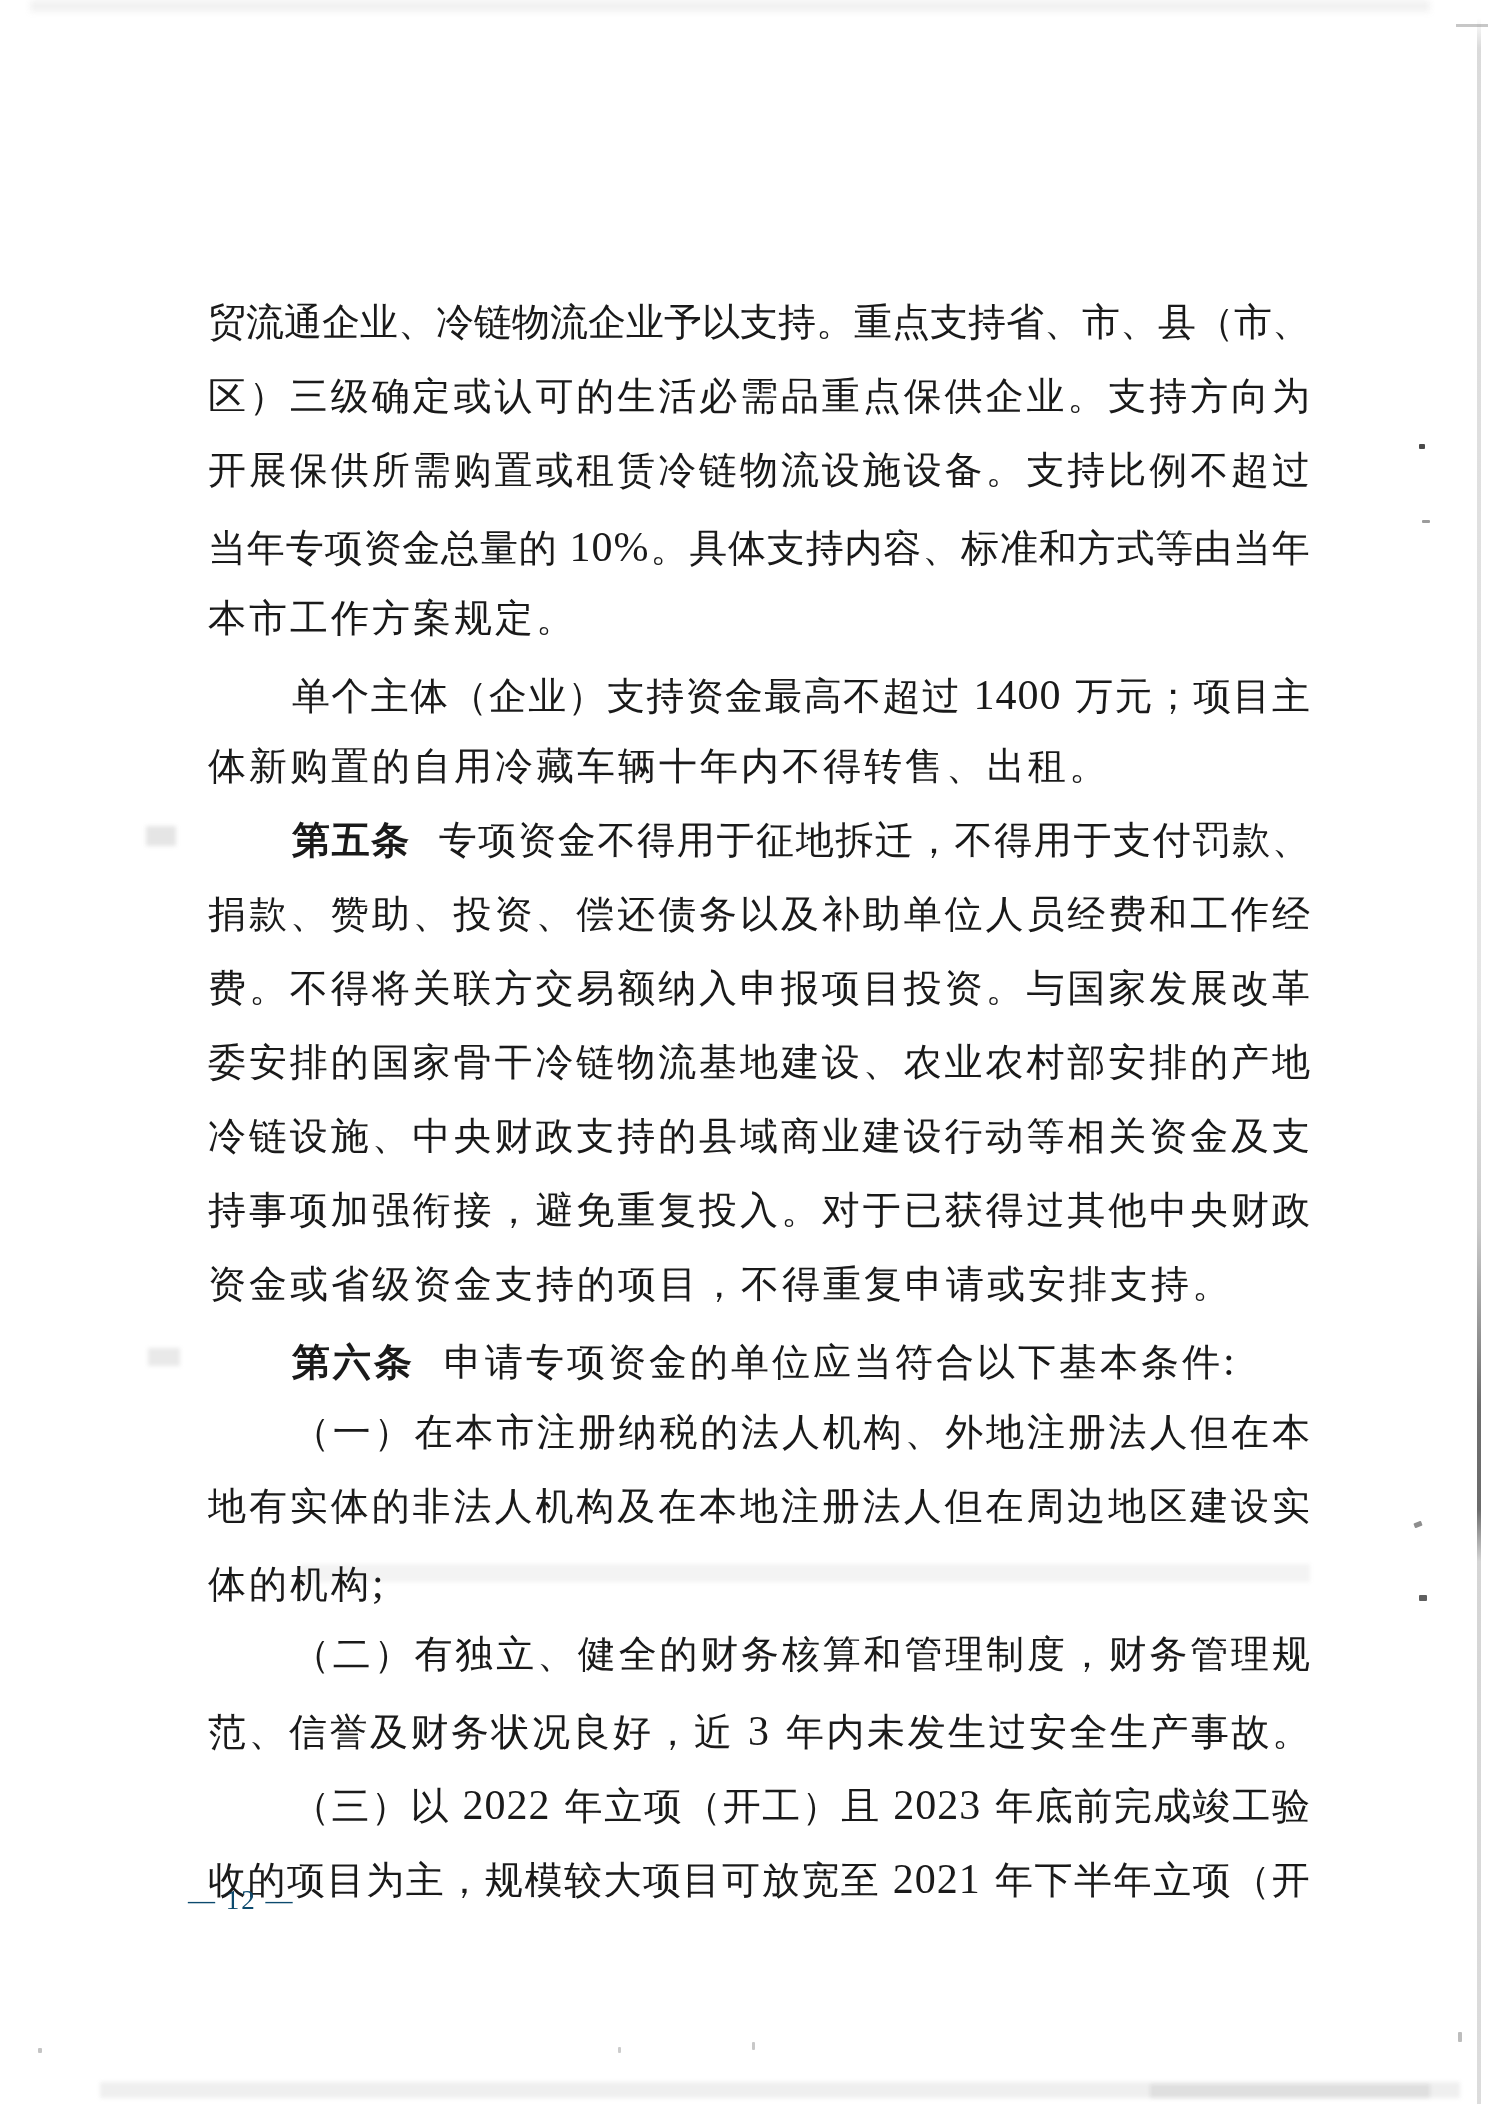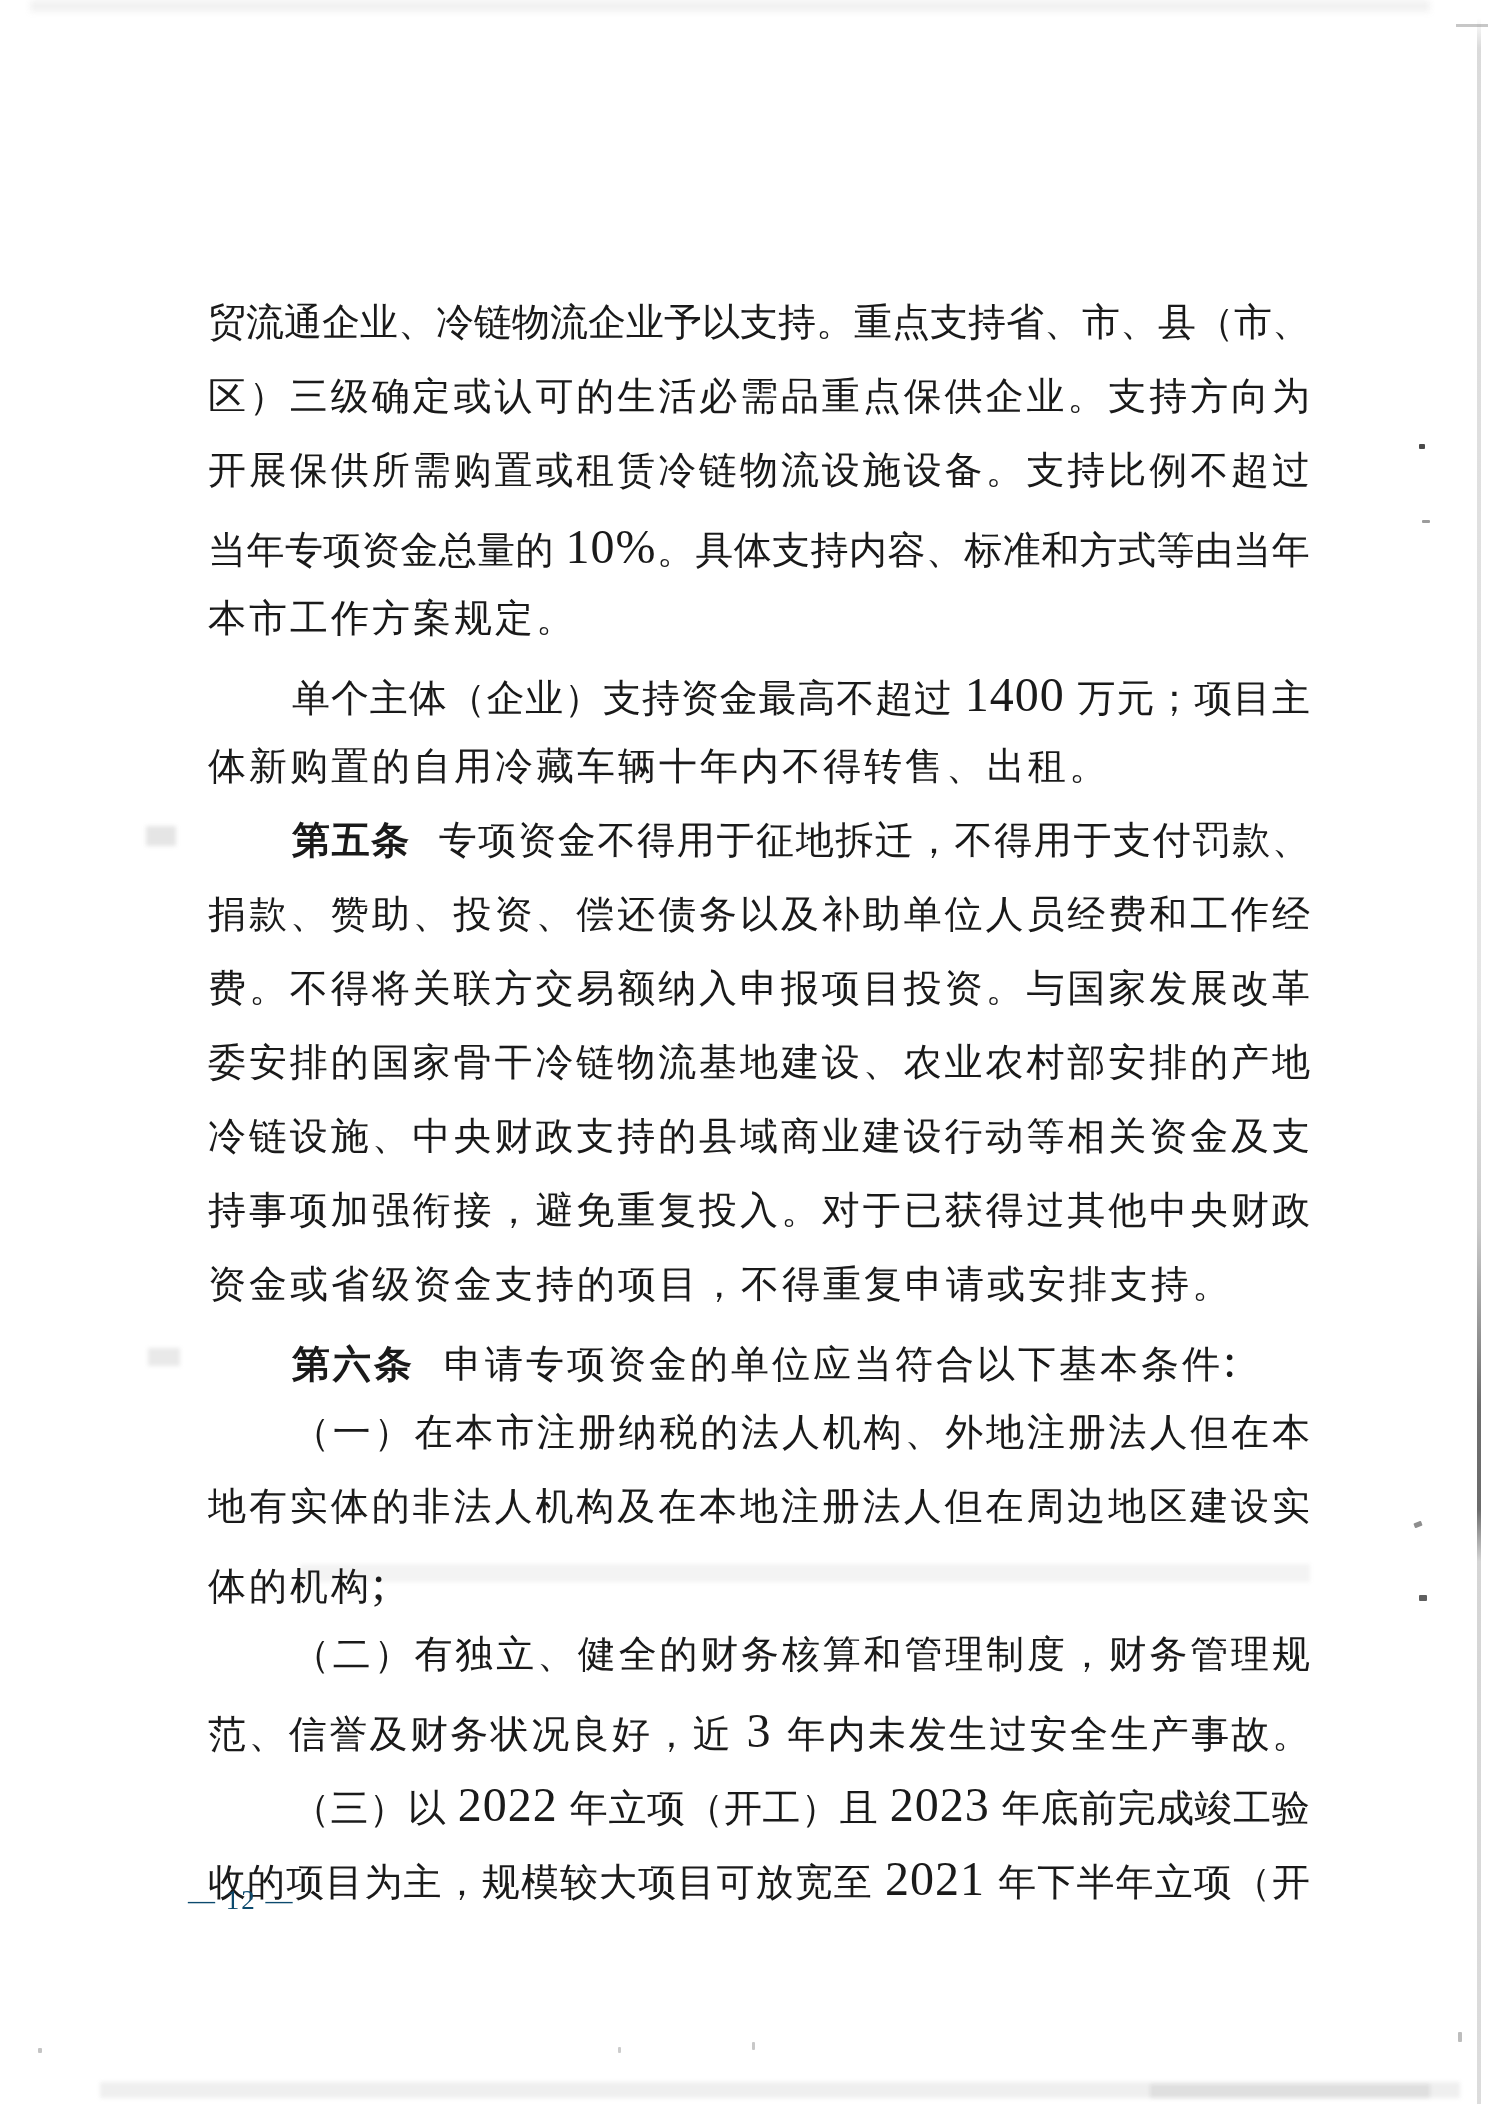--- a/index.html
+++ b/index.html
@@ -19,21 +19,21 @@
     height:74px;
     font-size:38px;
     white-space:nowrap;
   }
   .line.j{justify-content:space-between;}
   .line.nj{justify-content:flex-start;}
   .line.ind{padding-left:84px;}
   .part{display:contents;}
   .part.bold{font-weight:700;}
   .tk{line-height:74px;white-space:pre;}
-  .tk.num{font-size:48px;line-height:40px;letter-spacing:1px;margin-top:20px;}
+  .tk.num{font-size:42px;line-height:40px;letter-spacing:1px;margin-top:20px;}
   .sp-full{width:26px;}
   .sp-half{width:11px;}
   .line.nj .tk{margin-right:3px;}
   
   .page-num{
     position:absolute;left:188px;top:1880px;
     font-size:27px;line-height:40px;color:#0c4a6e;
     letter-spacing:2px;
   }
   

